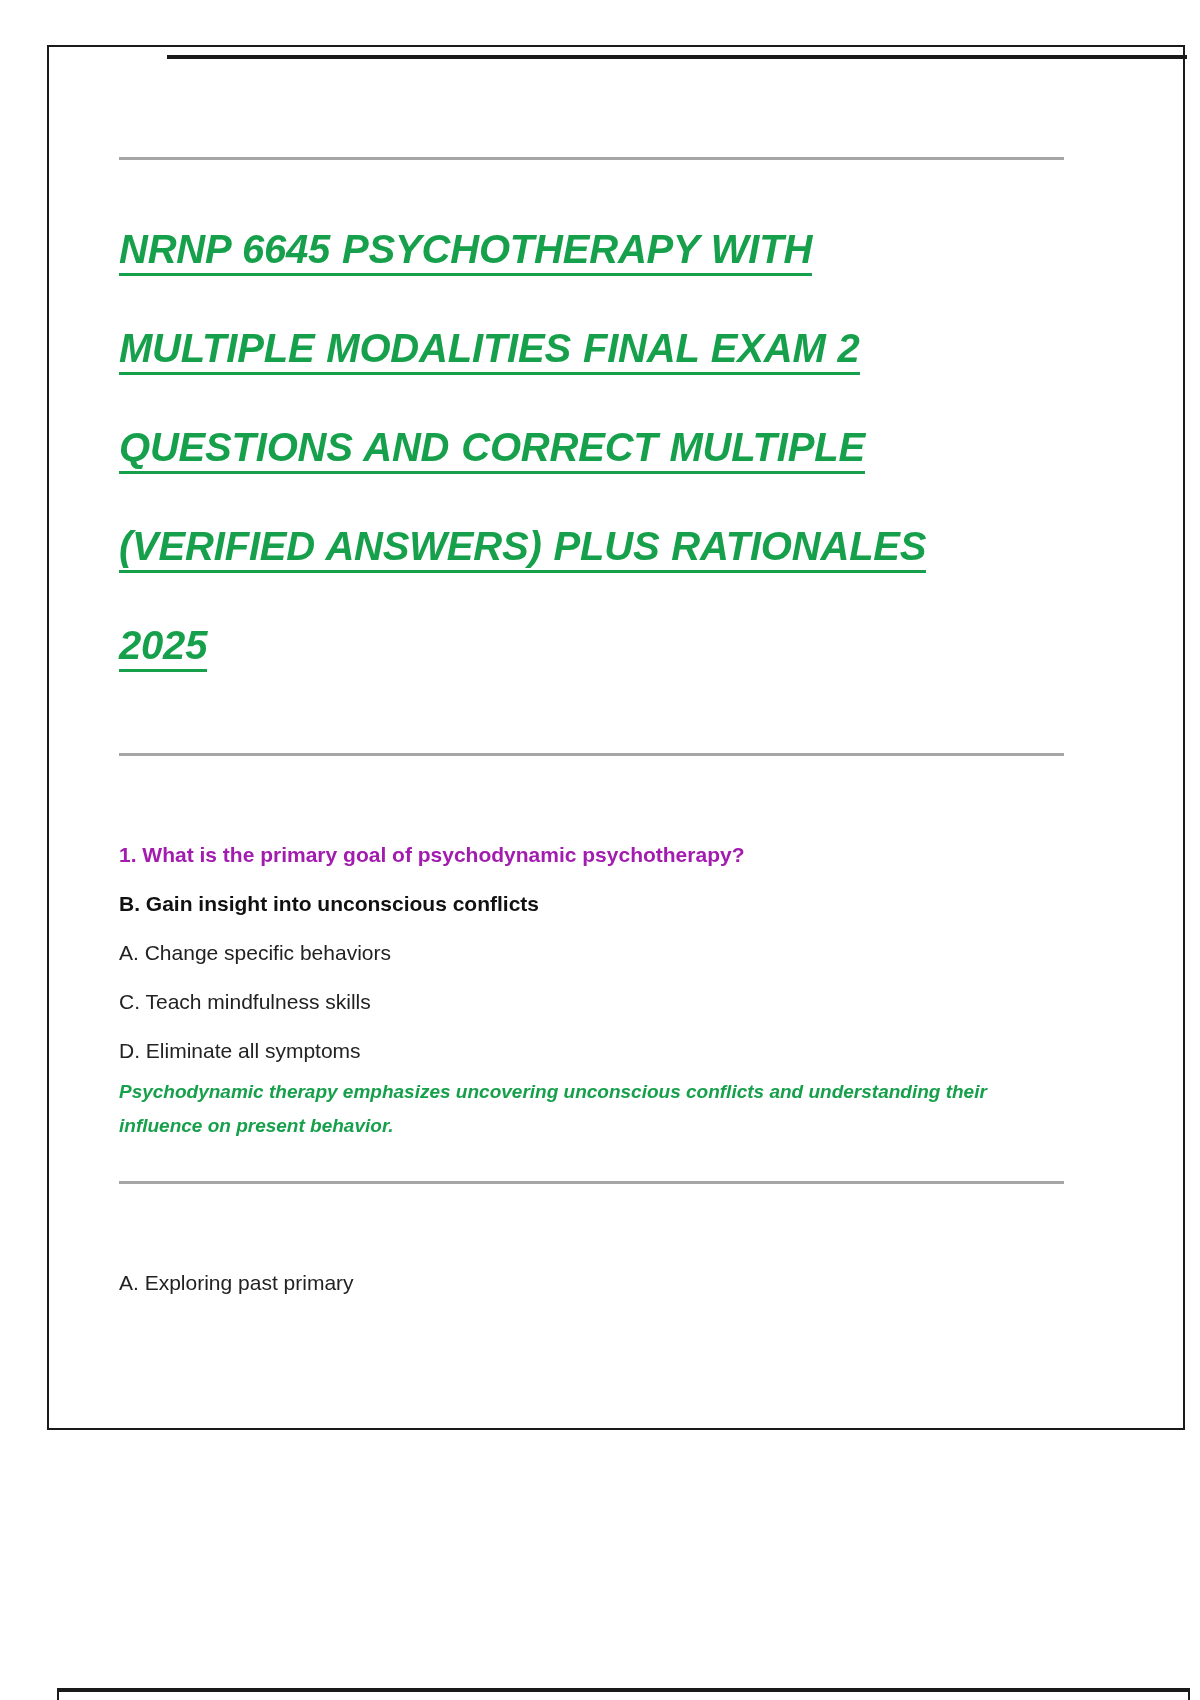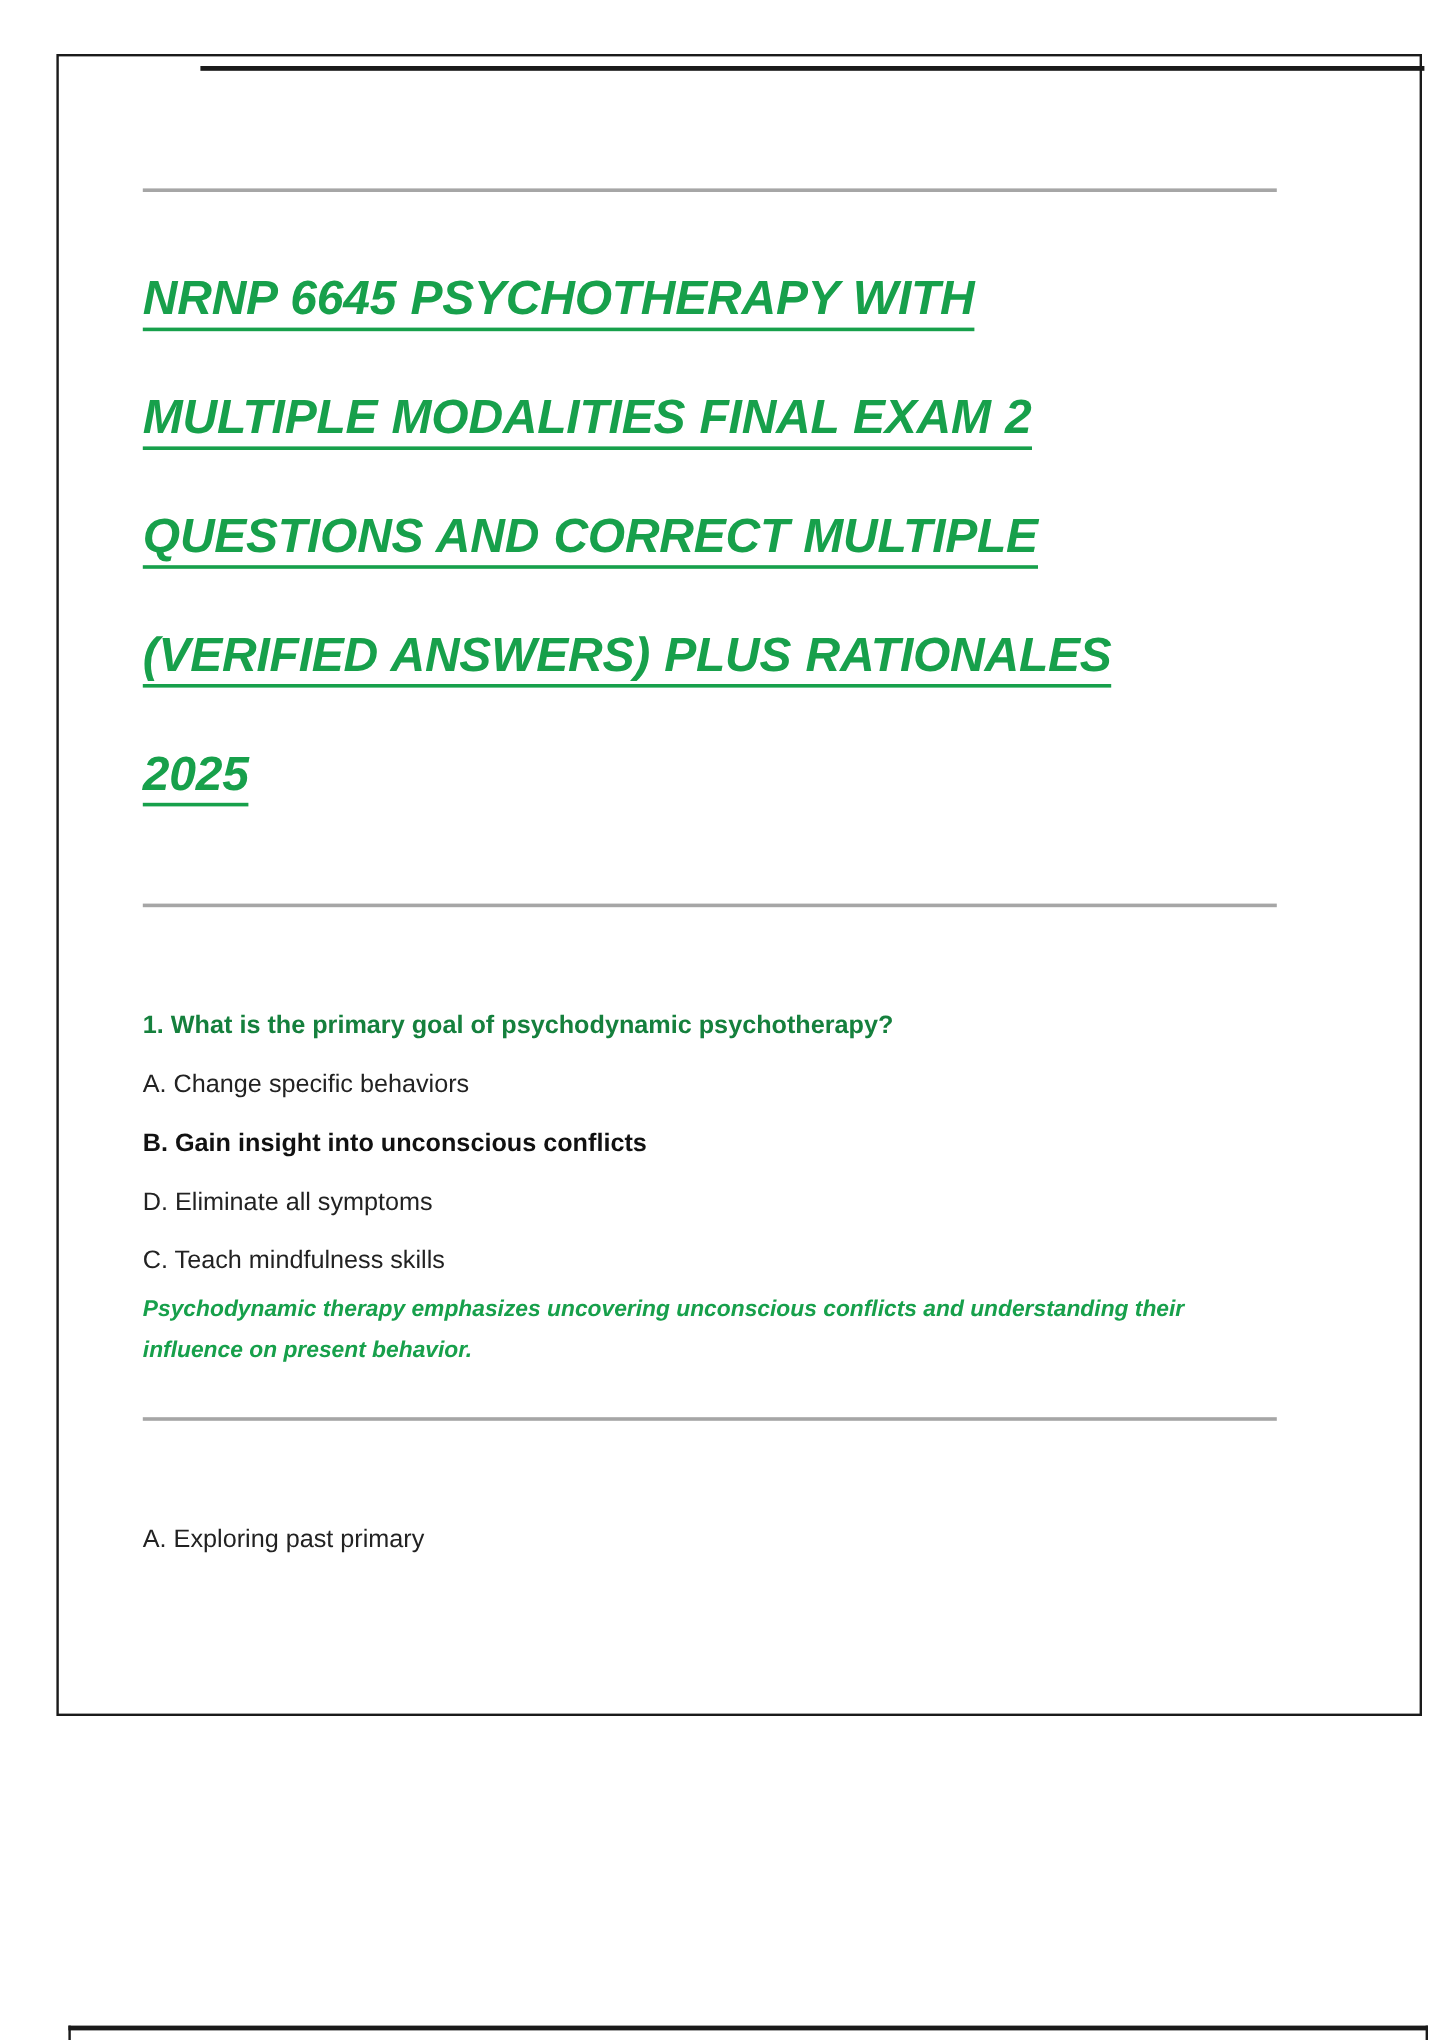--- a/index.html
+++ b/index.html
@@ -75,21 +75,21 @@
   .title-gap-bottom { height: 58px; }
 
   
   .qblock { margin: 0; }
   .q-spacer-top { height: 74px; }
 
   .q-stem {
     font-size: 21px;
     line-height: 49px;
     font-weight: bold;
-    color: #15803d;
+    color: #a21caf;
     width: 880px;
     margin: 0;
   }
   .opt {
     font-size: 21px;
     line-height: 49px;
     color: #222222;
     margin: 0;
   }
   .opt.correct {
@@ -139,24 +139,24 @@
       <span class="tl">(VERIFIED ANSWERS) PLUS RATIONALES</span><br>
       <span class="tl">2025</span>
     </h1>
 
     <div class="title-gap-bottom"></div>
     <hr class="rule-gray">
 
     <div class="q-spacer-top"></div>
     <div class="qblock">
       <p class="q-stem">1. What is the primary goal of psychodynamic psychotherapy?</p>
+      <p class="opt correct">B. Gain insight into unconscious conflicts</p>
       <p class="opt">A. Change specific behaviors</p>
-      <p class="opt correct">B. Gain insight into unconscious conflicts</p>
+      <p class="opt">C. Teach mindfulness skills</p>
       <p class="opt">D. Eliminate all symptoms</p>
-      <p class="opt">C. Teach mindfulness skills</p>
       <p class="rationale">Psychodynamic therapy emphasizes uncovering unconscious conflicts and understanding their influence on present behavior.</p>
     </div>
 
     <div class="divider-wrap">
       <hr class="rule-gray">
     </div>
 
     <div class="q-spacer-top"></div>
     <div class="qblock">
       <p class="opt">A. Exploring past primary</p>

